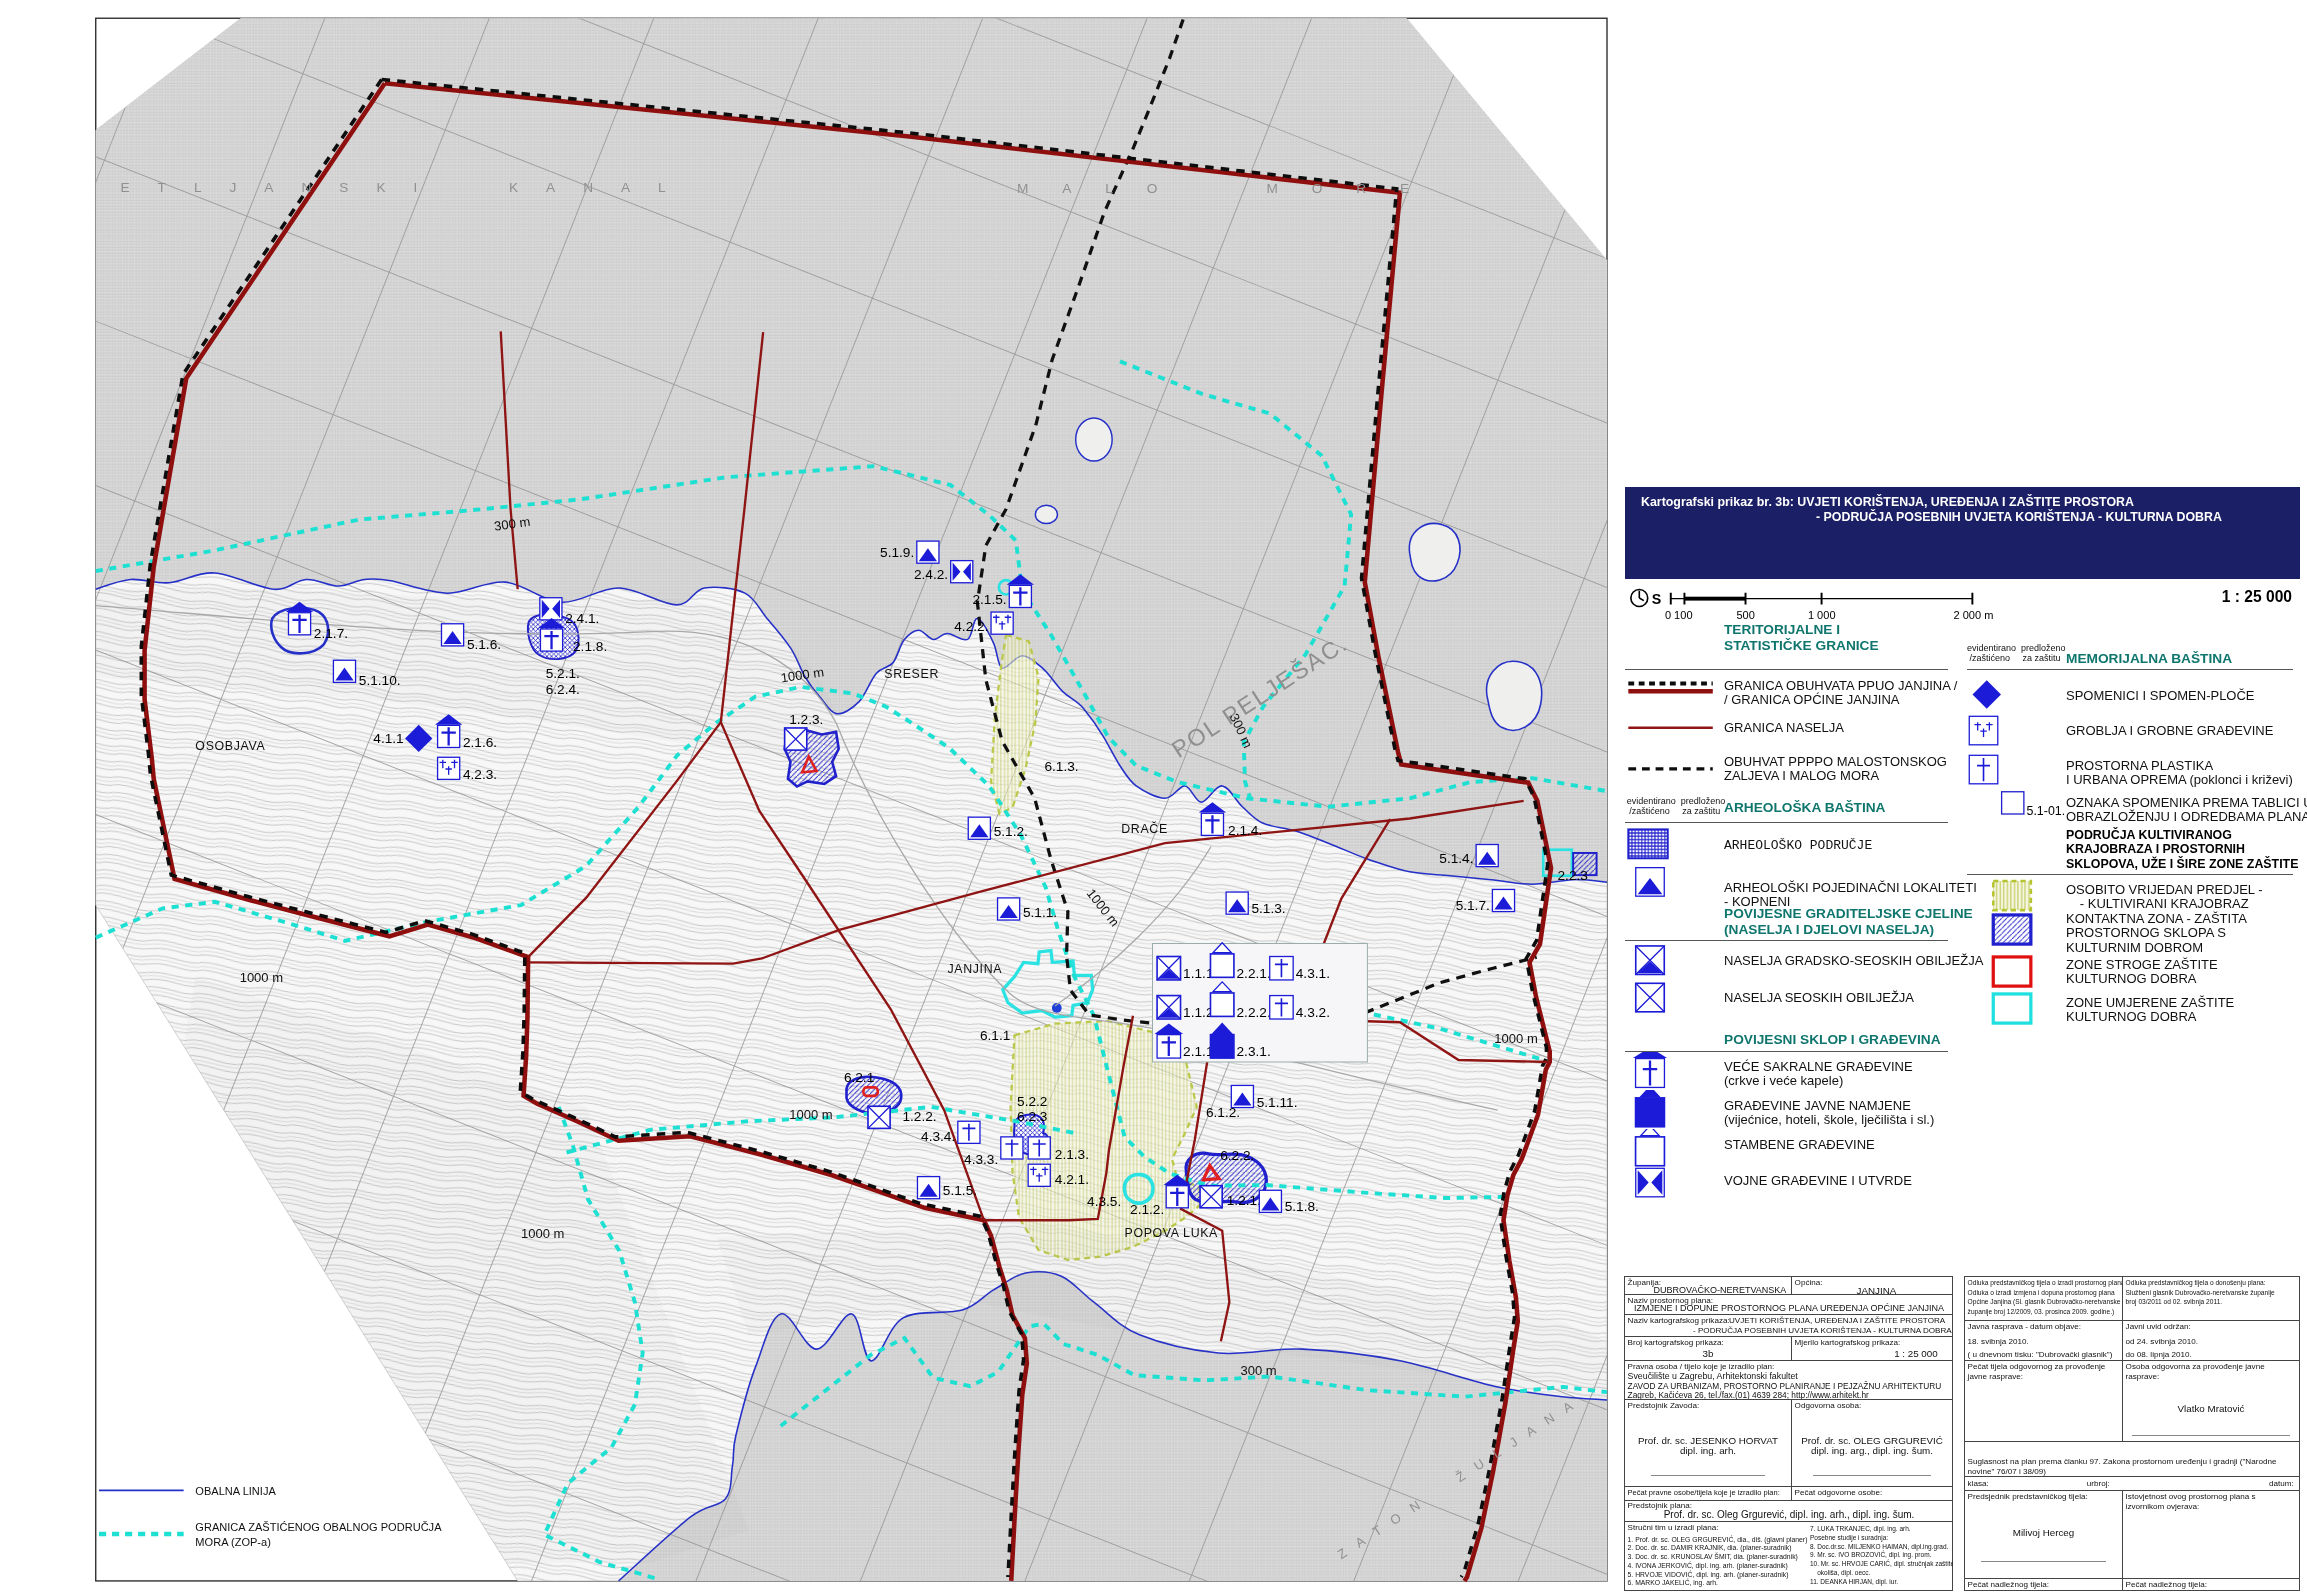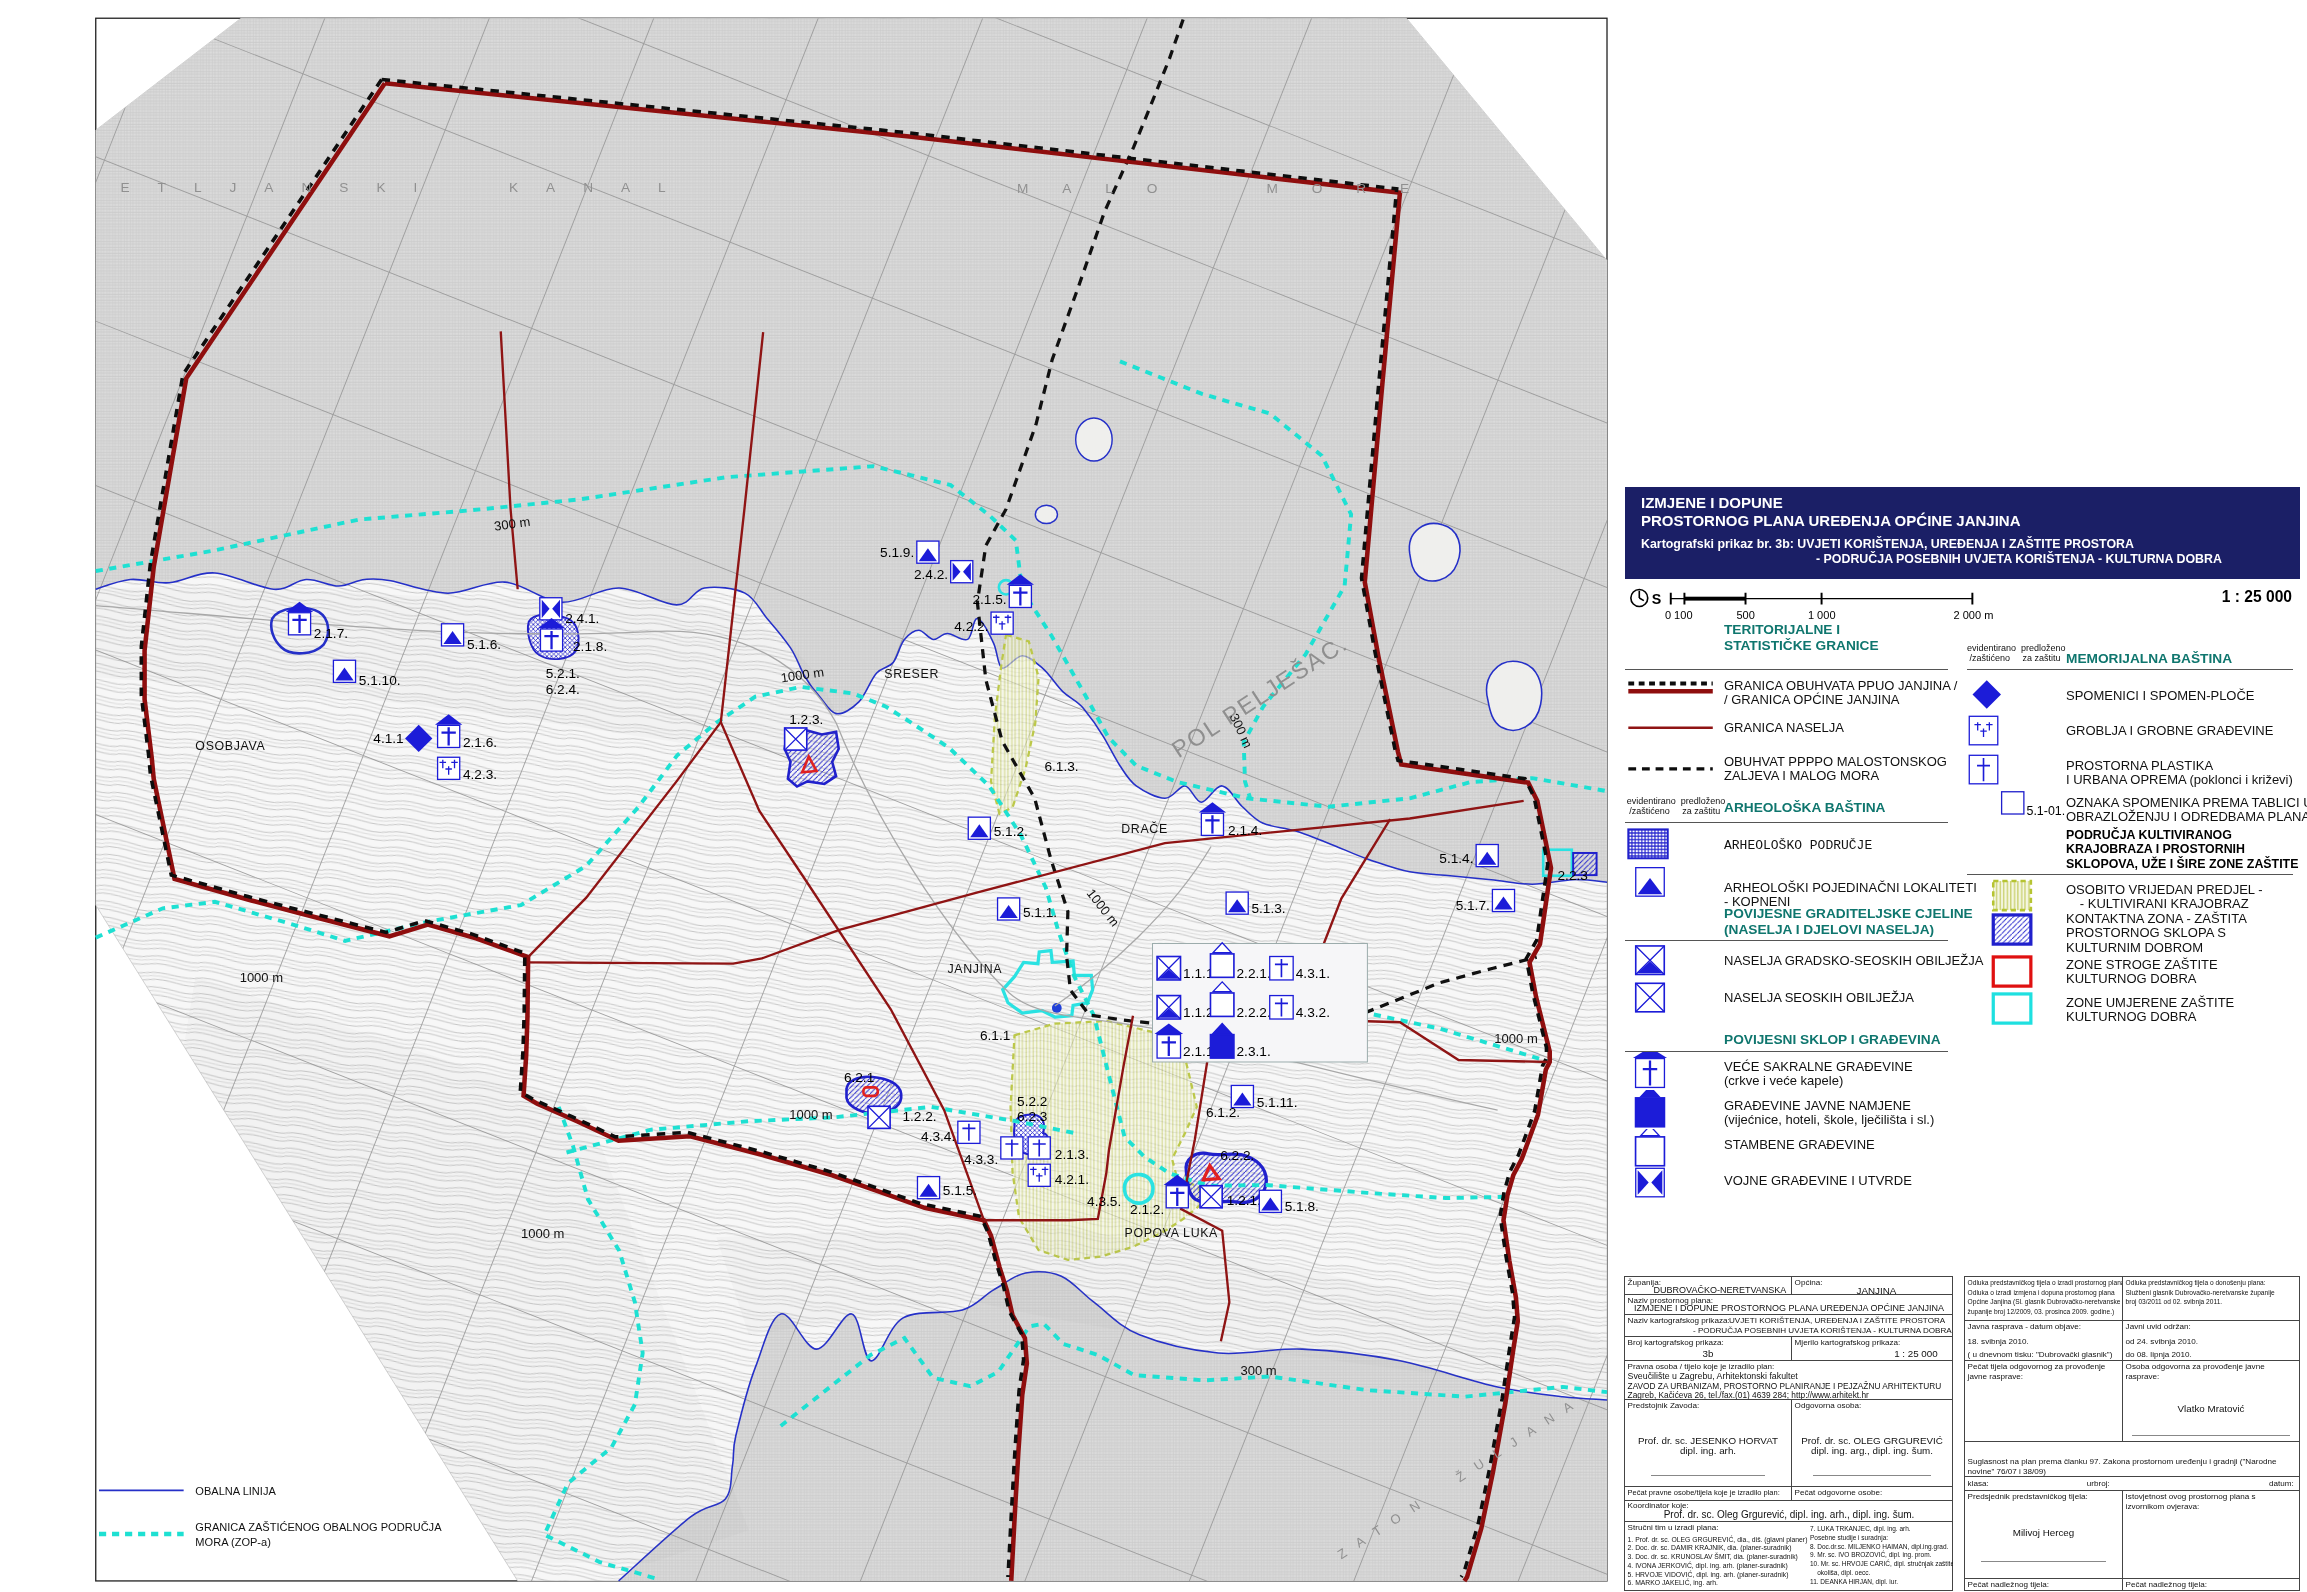--- a/index.html
+++ b/index.html
@@ -568,21 +568,20 @@
 <text x="300" y="2296" font-size="17" fill="#111">OBALNA LINIJA</text>
 
 <line x1="152" y1="2356" x2="282" y2="2356" stroke="#1ee0d2" stroke-width="7" stroke-dasharray="11 9"></line>
 <text x="300" y="2352" font-size="17" fill="#111">GRANICA ZAŠTIĆENOG OBALNOG PODRUČJA</text>
 <text x="300" y="2374" font-size="17" fill="#111">MORA (ZOP-a)</text>
 </svg>
 
 <div id="panel">
 
 <div class="abs" style="left:10.4px;top:487px;width:675px;height:92px;background:#1b1f66;color:#fff;">
-      <div style="padding:6.5px 0 0 15.6px;font-size:15px;font-weight:bold;line-height:18px;">IZMJENE I DOPUNE<br>PROSTORNOG PLANA UREĐENJA OPĆINE JANJINA</div>
       <div style="padding:7.8px 0 0 15.6px;font-size:12.4px;font-weight:bold;line-height:15px;">Kartografski prikaz br. 3b: UVJETI KORIŠTENJA, UREĐENJA I ZAŠTITE PROSTORA<br><span style="padding-left:175px;">- PODRUČJA POSEBNIH UVJETA KORIŠTENJA - KULTURNA DOBRA</span></div>
     </div>
 
 <svg class="abs" style="left:13px;top:585px" width="46" height="26" viewBox="0 0 70 40">
       <circle cx="17" cy="20" r="13" fill="none" stroke="#000" stroke-width="2.5"></circle>
       <path d="M17,20 L17,9 M17,20 L24,24" stroke="#000" stroke-width="2.5" fill="none"></path>
       <text x="36" y="29" font-size="22" font-weight="bold" font-family="Liberation Sans">S</text>
     </svg>
 
 <svg class="abs" style="left:0;top:585px" width="692" height="39" viewBox="0 0 1063 60">
@@ -792,21 +791,21 @@
 <div class="abs" style="left:167px;top:0px;width:160px;height:18px;border-bottom:0.8px solid #444;overflow:hidden;padding:1.3px 2.6px;"><span style="font-size:8.1px;">Općina:</span><div style="font-size:9.8px;white-space:nowrap;margin:-2px 0 0 62px;">JANJINA</div></div>
 <div class="abs" style="left:0px;top:18px;width:328px;height:19.5px;border-bottom:0.8px solid #444;overflow:hidden;padding:1.3px 2.6px;"><span style="font-size:8.1px;">Naziv prostornog plana:</span><div style="font-size:9.8px;white-space:nowrap;text-align:center;margin-top:-2.6px;font-size:9px;">IZMJENE I DOPUNE PROSTORNOG PLANA UREĐENJA OPĆINE JANJINA</div></div>
 <div class="abs" style="left:0px;top:38px;width:328px;height:22px;border-bottom:0.8px solid #444;overflow:hidden;padding:1.3px 2.6px;"><span style="font-size:8.1px;">Naziv kartografskog prikaza:</span><div class="abs" style="left:104px;top:1.3px;font-size:8.1px;white-space:nowrap;">UVJETI KORIŠTENJA, UREĐENJA I ZAŠTITE PROSTORA</div><div class="abs" style="left:68px;top:11px;font-size:8.1px;white-space:nowrap;">- PODRUČJA POSEBNIH UVJETA KORIŠTENJA - KULTURNA DOBRA</div></div>
 <div class="abs" style="left:0px;top:60px;width:167px;height:24px;border-right:0.8px solid #444;border-bottom:0.8px solid #444;overflow:hidden;padding:1.3px 2.6px;"><span style="font-size:8.1px;">Broj kartografskog prikaza:</span><div style="font-size:9.8px;white-space:nowrap;text-align:center;margin-top:1.3px;">3b</div></div>
 <div class="abs" style="left:167px;top:60px;width:160px;height:24px;border-bottom:0.8px solid #444;overflow:hidden;padding:1.3px 2.6px;"><span style="font-size:8.1px;">Mjerilo kartografskog prikaza:</span><div style="font-size:9.8px;white-space:nowrap;text-align:right;padding-right:11.7px;margin-top:1.3px;">1 : 25 000</div></div>
 <div class="abs" style="left:0px;top:84px;width:328px;height:39px;border-bottom:0.8px solid #444;overflow:hidden;padding:1.3px 2.6px;"><span style="font-size:8.1px;">Pravna osoba / tijelo koje je izradilo plan:</span><div style="font-size:9.8px;white-space:nowrap;font-size:8.8px;line-height:9.4px;">Sveučilište u Zagrebu, Arhitektonski fakultet</div><div style="font-size:9.8px;white-space:nowrap;font-size:8.3px;line-height:9.4px;">ZAVOD ZA URBANIZAM, PROSTORNO PLANIRANJE I PEJZAŽNU ARHITEKTURU</div><div style="font-size:9.8px;white-space:nowrap;font-size:8.3px;line-height:9.4px;">Zagreb, Kačićeva 26, tel./fax.(01) 4639 284; http://www.arhitekt.hr</div></div>
 <div class="abs" style="left:0px;top:123px;width:167px;height:87px;border-right:0.8px solid #444;border-bottom:0.8px solid #444;overflow:hidden;padding:1.3px 2.6px;"><span style="font-size:8.1px;">Predstojnik Zavoda:</span><div style="font-size:9.8px;white-space:nowrap;text-align:center;margin-top:25px;">Prof. dr. sc. JESENKO HORVAT</div><div style="font-size:9.8px;white-space:nowrap;text-align:center;">dipl. ing. arh.</div><div style="border-top:0.7px solid #888;margin:19.5px 23px 0 23px;"></div></div>
 <div class="abs" style="left:167px;top:123px;width:160px;height:87px;border-bottom:0.8px solid #444;overflow:hidden;padding:1.3px 2.6px;"><span style="font-size:8.1px;">Odgovorna osoba:</span><div style="font-size:9.8px;white-space:nowrap;text-align:center;margin-top:25px;">Prof. dr. sc. OLEG GRGUREVIĆ</div><div style="font-size:9.8px;white-space:nowrap;text-align:center;">dipl. ing. arg., dipl. ing. šum.</div><div style="border-top:0.7px solid #888;margin:19.5px 18px 0 18px;"></div></div>
 <div class="abs" style="left:0px;top:210px;width:167px;height:13.7px;border-right:0.8px solid #444;border-bottom:0.8px solid #444;overflow:hidden;padding:1.3px 2.6px;"><span style="font-size:7.5px;white-space:nowrap;">Pečat pravne osobe/tijela koje je izradilo plan:</span></div>
 <div class="abs" style="left:167px;top:210px;width:160px;height:13.7px;border-bottom:0.8px solid #444;overflow:hidden;padding:1.3px 2.6px;"><span style="font-size:8.1px;">Pečat odgovorne osobe:</span></div>
-<div class="abs" style="left:0px;top:223px;width:328px;height:22px;border-bottom:0.8px solid #444;overflow:hidden;padding:1.3px 2.6px;"><span style="font-size:8.1px;">Koordinator koje:</span><div style="font-size:9.8px;white-space:nowrap;text-align:center;margin-top:-1.3px;font-size:10px;">Prof. dr. sc. Oleg Grgurević, dipl. ing. arh., dipl. ing. šum.</div></div>
+<div class="abs" style="left:0px;top:223px;width:328px;height:22px;border-bottom:0.8px solid #444;overflow:hidden;padding:1.3px 2.6px;"><span style="font-size:8.1px;">Predstojnik plana:</span><div style="font-size:9.8px;white-space:nowrap;text-align:center;margin-top:-1.3px;font-size:10px;">Prof. dr. sc. Oleg Grgurević, dipl. ing. arh., dipl. ing. šum.</div></div>
 <div class="abs" style="left:0px;top:245px;width:328px;height:67px;overflow:hidden;padding:1.3px 2.6px;"><span style="font-size:8.1px;">Stručni tim u izradi plana:</span><div class="abs" style="left:2.6px;top:13.7px;width:172px;font-size:6.8px;line-height:8.7px;white-space:nowrap;">1. Prof. dr. sc. OLEG GRGUREVIĆ, dia., diš. (glavni planer)<br>2. Doc. dr. sc. DAMIR KRAJNIK, dia. (planer-suradnik)<br>3. Doc. dr. sc. KRUNOSLAV ŠMIT, dia. (planer-suradnik)<br>4. IVONA JERKOVIĆ, dipl. ing. arh. (planer-suradnik)<br>5. HRVOJE VIDOVIĆ, dipl. ing. arh. (planer-suradnik)<br>6. MARKO JAKELIĆ, ing. arh.</div><div class="abs" style="left:185px;top:3.3px;width:146px;font-size:6.5px;line-height:8.7px;white-space:nowrap;">7. LUKA TRKANJEC, dipl. ing. arh.<br>Posebne studije i suradnja:<br>8. Doc.dr.sc. MILJENKO HAIMAN, dipl.ing.grad.<br>9. Mr. sc. IVO BROZOVIĆ, dipl. ing. prom.<br>10. Mr. sc. HRVOJE CARIĆ, dipl. stručnjak zaštite<br>&nbsp;&nbsp;&nbsp;&nbsp;okoliša, dipl. oecc.<br>11. DEANKA HIRJAN, dipl. iur.</div></div>
 </div>
 
 <div class="abs" style="left:340px;top:0;width:336px;height:315px;border:1px solid #444;">
 <div class="abs" style="left:0px;top:0px;width:158px;height:44px;border-right:0.8px solid #444;border-bottom:0.8px solid #444;overflow:hidden;padding:1.3px 2.6px;">
         <div style="font-size:6.6px;line-height:9.4px;white-space:nowrap;">Odluka predstavničkog tijela o izradi prostornog plana:<br>Odluka o izradi izmjena i dopuna prostornog plana<br>Općine Janjina (Sl. glasnik Dubrovačko-neretvanske<br>županije broj 12/2009, 03. prosinca 2009. godine.)</div>
       </div>
 <div class="abs" style="left:158px;top:0px;width:176px;height:44px;border-bottom:0.8px solid #444;overflow:hidden;padding:1.3px 2.6px;">
         <div style="font-size:6.6px;line-height:9.4px;white-space:nowrap;">Odluka predstavničkog tijela o donošenju plana:<br>Službeni glasnik Dubrovačko-neretvanske županije<br>broj 03/2011 od 02. svibnja 2011.</div>
       </div>

